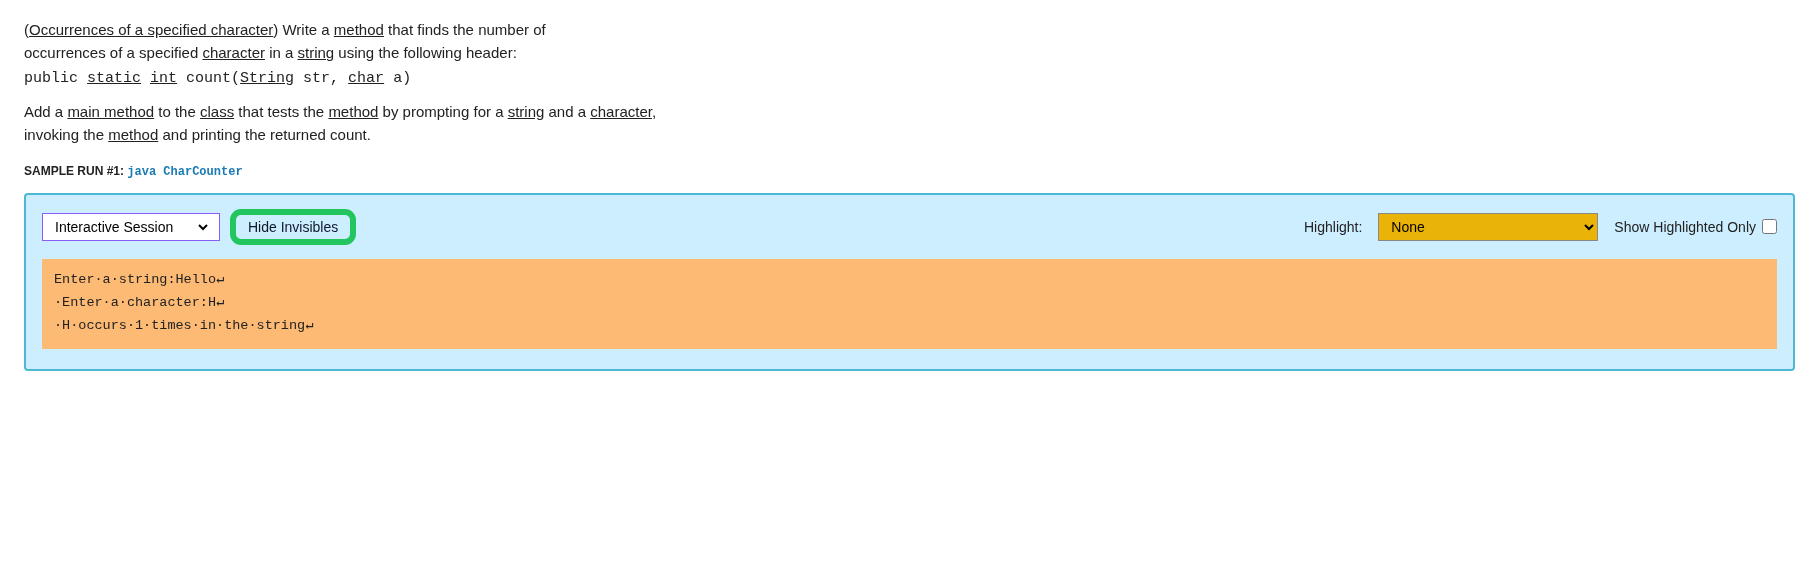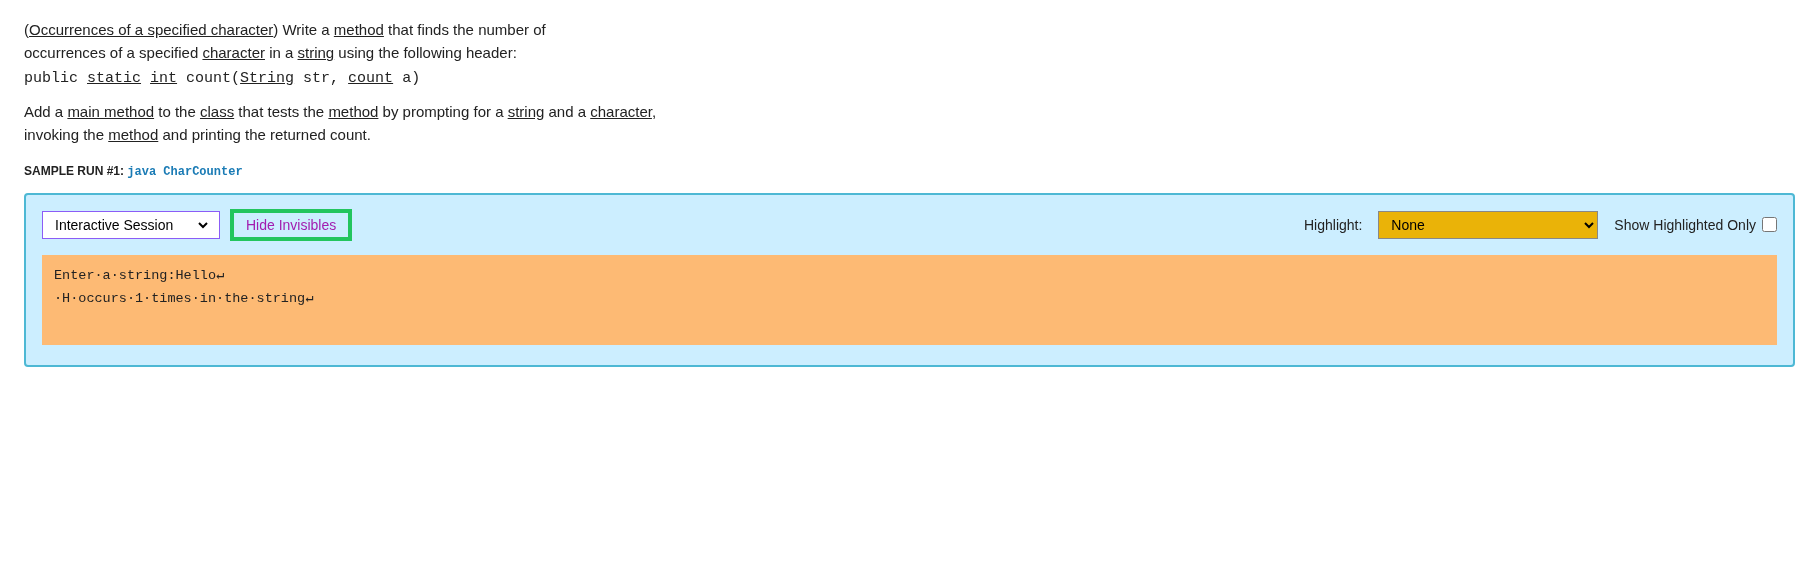--- a/index.html
+++ b/index.html
@@ -73,26 +73,26 @@
       border: none;
       background: transparent;
       font-size: 14px;
       cursor: pointer;
       outline: none;
       appearance: auto;
       min-width: 160px;
     }
 
     .hide-invisibles-btn {
-      border: 4px solid #22c55e;
+      border: 6px solid #22c55e;
       background: transparent;
-      color: #a21caf;
+      color: #0f172a;
       padding: 4px 12px;
       font-size: 14px;
-      border-radius: 0;
+      border-radius: 11px;
       cursor: pointer;
     }
 
     .highlight-area {
       display: flex;
       align-items: center;
       margin-left: auto;
       gap: 16px;
       font-size: 14px;
     }
@@ -135,21 +135,21 @@
       min-height: 90px;
     }
   </style>
 </head>
 <body>
 
 <div class="problem-text">
   <p>
     (<span class="underline">Occurrences of a specified character</span>) Write a <span class="underline">method</span> that finds the number of<br>
     occurrences of a specified <span class="underline">character</span> in a <span class="underline">string</span> using the following header:<br>
-    <span style="font-family: 'Courier New', monospace;">public <span class="underline">static</span> <span class="underline">int</span> count(<span class="underline">String</span> str, <span class="underline">count</span> a)</span>
+    <span style="font-family: 'Courier New', monospace;">public <span class="underline">static</span> <span class="underline">int</span> count(<span class="underline">String</span> str, <span class="underline">char</span> a)</span>
   </p>
   <p>
     Add a <span class="underline">main method</span> to the <span class="underline">class</span> that tests the <span class="underline">method</span> by prompting for a <span class="underline">string</span> and a <span class="underline">character</span>,<br>
     invoking the <span class="underline">method</span> and printing the returned count.
   </p>
 </div>
 
 <div class="sample-run-heading">
   <span>SAMPLE RUN #1:</span>
   <span class="code-label">java CharCounter</span>
@@ -177,15 +177,16 @@
       </div>
       <div class="show-highlighted-area">
         <span>Show Highlighted Only</span>
         <input type="checkbox" style="">
       </div>
     </div>
   </div>
 
   <div class="session-output">
     <div>Enter·a·string:Hello↵</div>
+    <div>·Enter·a·character:H↵</div>
     <div>·H·occurs·1·times·in·the·string↵</div>
   </div>
 </div>
 
 </body></html>

